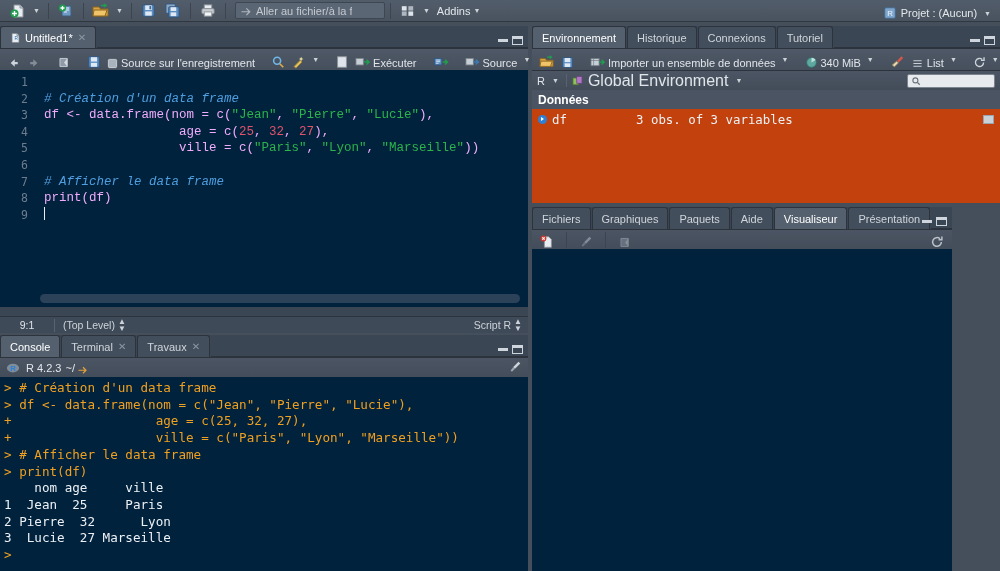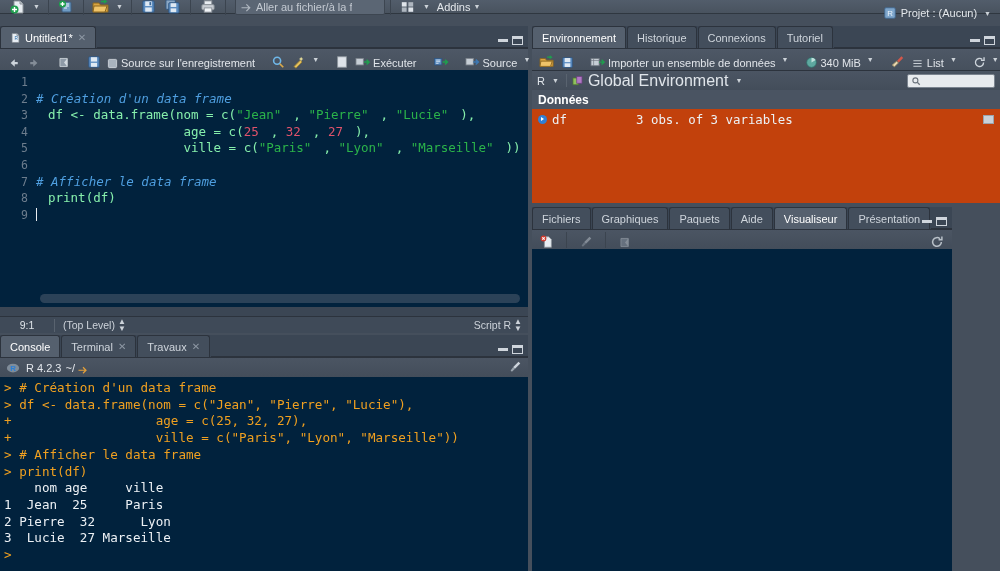--- a/index.html
+++ b/index.html
@@ -9,21 +9,21 @@
     background: #454f5c;
     font-family: "Liberation Sans", sans-serif;
     font-size: 11px;
     color: #d8dde3;
     -webkit-font-smoothing: antialiased;
   }
   #app { position: relative; width: 1000px; height: 571px; }
 
   
   .main-toolbar {
-    position: absolute; left: 0; top: 0; width: 1000px; height: 14px;
+    position: absolute; left: 0; top: 0; width: 1000px; height: 22px;
     background: linear-gradient(#525d6b, #49535f);
     border-bottom: 1px solid #2f3740;
     display: flex; align-items: center; box-sizing: border-box;
     padding: 0 6px;
   }
   .tb-btn {
     display: flex; align-items: center; justify-content: center;
     height: 20px; min-width: 20px; padding: 0 2px;
     border-radius: 2px; cursor: default;
   }
@@ -84,25 +84,25 @@
   }
   .code-area {
     font-family: "DejaVu Sans Mono", "Liberation Mono", monospace;
     font-size: 12.5px; line-height: 16.6px; white-space: pre;
   }
   .gutter {
     position: absolute; left: 0; top: 4px; width: 34px;
     text-align: right; color: #6d7d8d; font-family: "DejaVu Sans Mono", monospace;
     font-size: 11.5px; line-height: 16.6px;
   }
-  .code-lines { position: absolute; left: 36px; top: 4px; right: 0; }
+  .code-lines { position: absolute; left: 44px; top: 4px; right: 0; font-family: Liberation Mono, monospace; }
   .c-comment { color: #4f9fe0; font-style: italic; }
   .c-str { color: #2bb44a; }
   .c-num { color: #e0536b; }
-  .c-plain { color: #86efac; margin-left: 12px; }
+  .c-plain { color: #f0abfc; }
   .caret-blink {
     display: inline-block; width: 1px; height: 13px; background: #e9edf1;
     vertical-align: -2px;
   }
   .h-scroll {
     position: absolute; left: 40px; right: 8px; bottom: 4px; height: 9px;
     background: #2b4258; border-radius: 5px;
   }
   .editor-status {
     position: absolute; left: 0; right: 0; bottom: 0; height: 17px;

